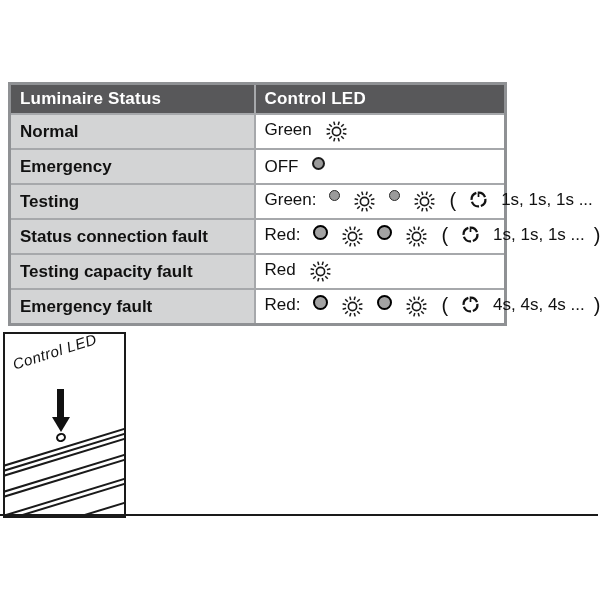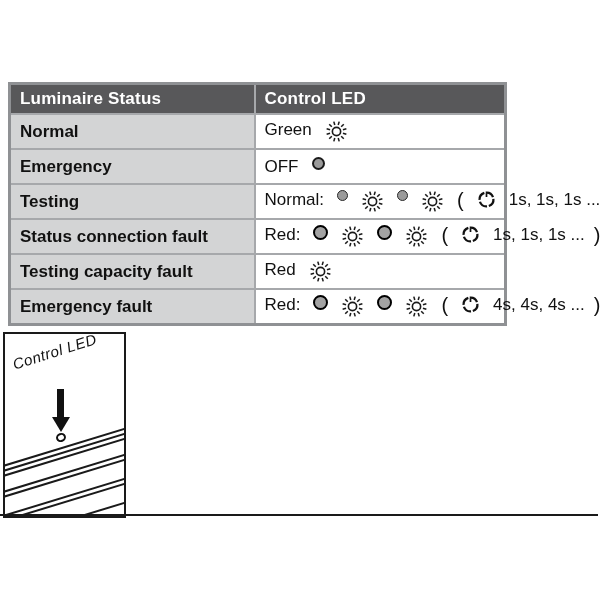--- a/index.html
+++ b/index.html
@@ -110,21 +110,21 @@
           <div class="led-seq">
             <span class="txt">OFF</span>
             <span class="dot dot-md"></span>
           </div>
         </td>
       </tr>
       <tr>
         <td class="status-cell">Testing</td>
         <td class="led-cell">
           <div class="led-seq">
-            <span class="txt">Normal:</span>
+            <span class="txt">Green:</span>
             <span class="dot dot-sm"></span>
             <span style="display: inline-flex;">
               <svg class="icon-svg" width="23" height="23" viewBox="0 0 24 24">
                 <g stroke="#1a1a1a" stroke-width="1.6" stroke-linecap="butt">
                   <line x1="18.7" y1="13.8" x2="22.3" y2="14.8"></line>
                   <line x1="16.9" y1="16.9" x2="19.6" y2="19.6"></line>
                   <line x1="13.8" y1="18.7" x2="14.8" y2="22.3"></line>
                   <line x1="10.2" y1="18.7" x2="9.2" y2="22.3"></line>
                   <line x1="7.1" y1="16.9" x2="4.4" y2="19.6"></line>
                   <line x1="5.3" y1="13.8" x2="1.7" y2="14.8"></line>

